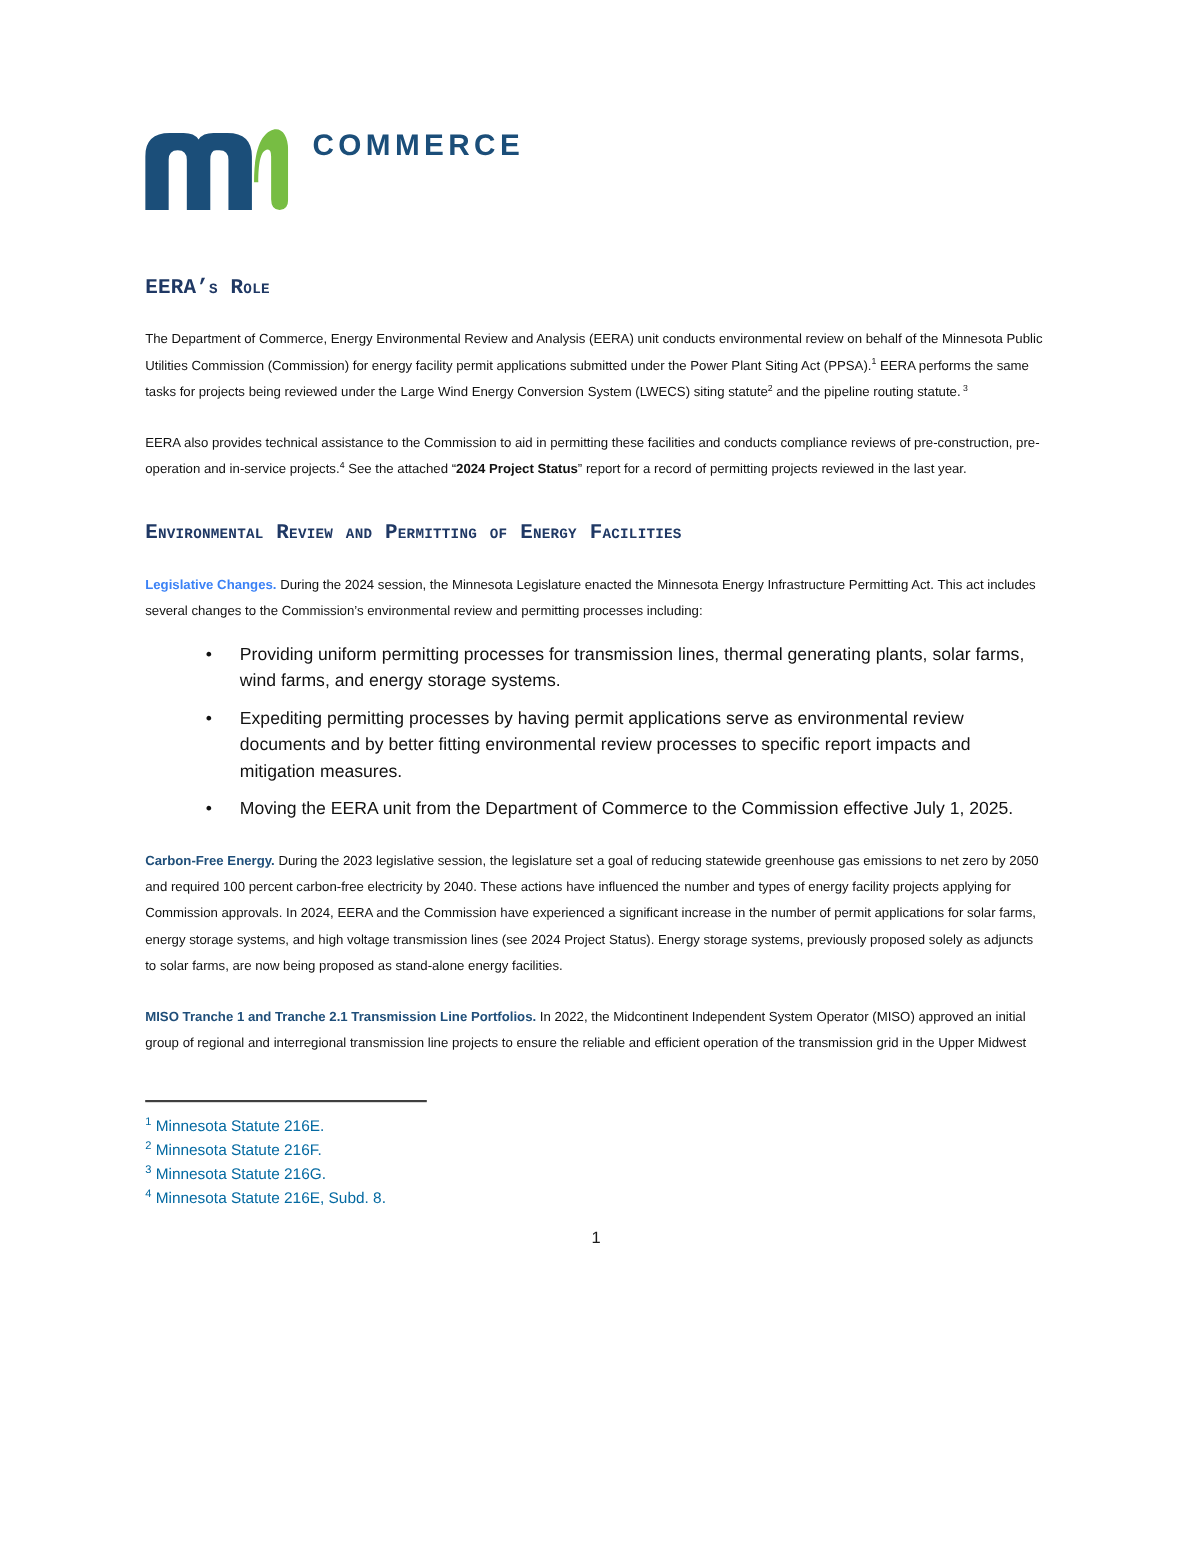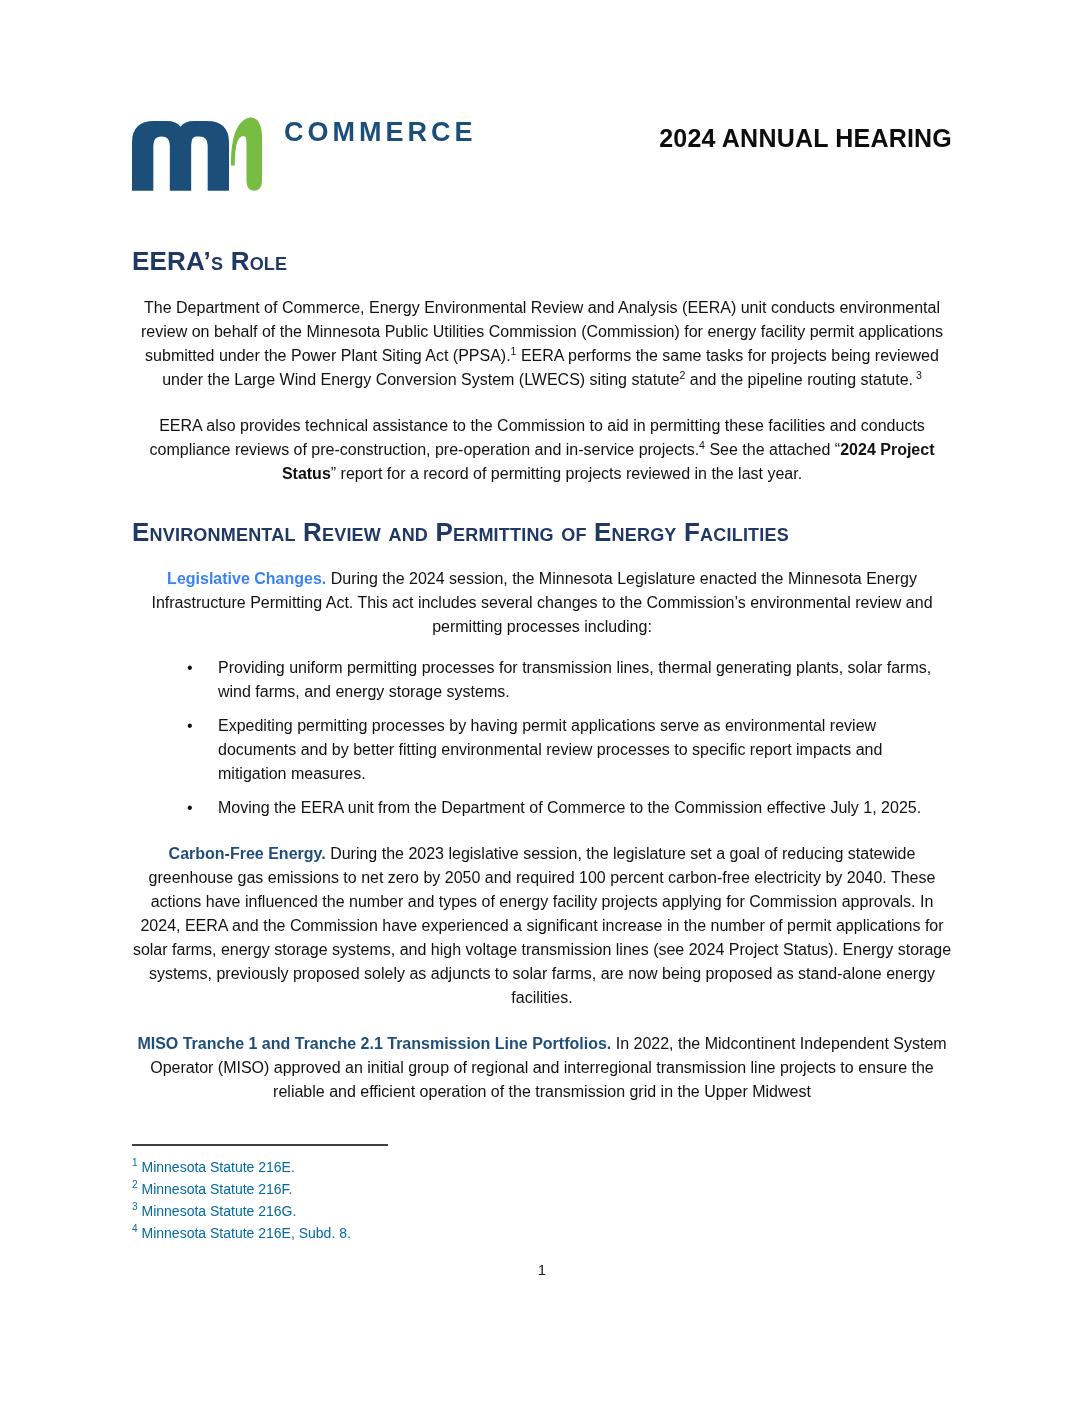--- a/index.html
+++ b/index.html
@@ -55,36 +55,36 @@
     font-weight: 700;
     font-size: 25px;
     line-height: 30px;
     color: #0d0d0d;
     letter-spacing: 0.2px;
   }
   
   h1.sect, h2.sect {
     font-variant: small-caps;
     font-weight: 700;
-    font-size: 26px;
+    font-size: 19px;
     line-height: 26px;
     color: #1F3864;
     letter-spacing: 0.2px;
     margin: 0;
+    font-family: Liberation Mono, monospace;
   }
   h1.sect { margin-top: 57px; }
   h2.sect { margin-top: 33px; }
   
   p.body {
     margin: 22px 0 0 0;
-    font-size: 16px;
+    font-size: 12px;
     line-height: 24px;
     color: #111111;
     max-width: 836px;
-    text-align: center;
   }
   sup {
     font-size: 0.66em;
     line-height: 0;
     vertical-align: super;
   }
   
   ul.bullets {
     margin: 17px 0 0 0;
     padding: 0;
@@ -138,21 +138,20 @@
     <div class="brand">
       <svg width="130" height="78" viewBox="0 0 134 80" aria-hidden="true">
         <path fill="#1b4e79" d="M0 80 L0 30 Q0 8 23 8 L36 8 Q46 8 50 14 Q54 8 64 8 L77 8 Q100 8 100 30 L100 80 L78 80 L78 33 Q78 24 69.5 24 L66.5 24 Q61 24 61 33 L61 80 L39 80 L39 33 Q39 24 30.5 24 L30.5 24 Q22 24 22 33 L22 80 Z"></path>
         <path fill="#77bd43" d="M102 54 C102 30 106 12 117 6 C126 1 134 8 134 24 L134 70 Q134 80 126 80 Q118 80 118 70 L118 30 Q118 21 112 24.5 C107 27.5 106 42 106 54 Z"></path>
       </svg>
       <div class="wordmark">
         <div>COMMERCE</div>
       </div>
     </div>
     <div class="doc-title">
-      <div class="doc-title-2">2024 ANNUAL HEARING</div>
     </div>
   </header>
 
   <h1 class="sect">EERA’s Role</h1>
 
   <p class="body"><span>The Department of Commerce, Energy Environmental Review and Analysis (EERA) unit conducts environmental review on behalf of the Minnesota Public Utilities Commission (Commission) for energy facility permit applications submitted under the Power Plant Siting Act (PPSA).</span><sup>1</sup><span> EERA performs the same tasks for projects being reviewed under the Large Wind Energy Conversion System (LWECS) siting statute</span><sup>2</sup><span> and the pipeline routing statute.</span><sup> 3</sup></p>
 
   <p class="body"><span>EERA also provides technical assistance to the Commission to aid in permitting these facilities and conducts compliance reviews of pre-construction, pre-operation and in-service projects.</span><sup>4</sup><span> See the attached “</span><span style="font-weight: 700;">2024 Project Status</span><span>” report for a record of permitting projects reviewed in the last year.</span></p>
 
   <h2 class="sect">Environmental Review and Permitting of Energy Facilities</h2>

